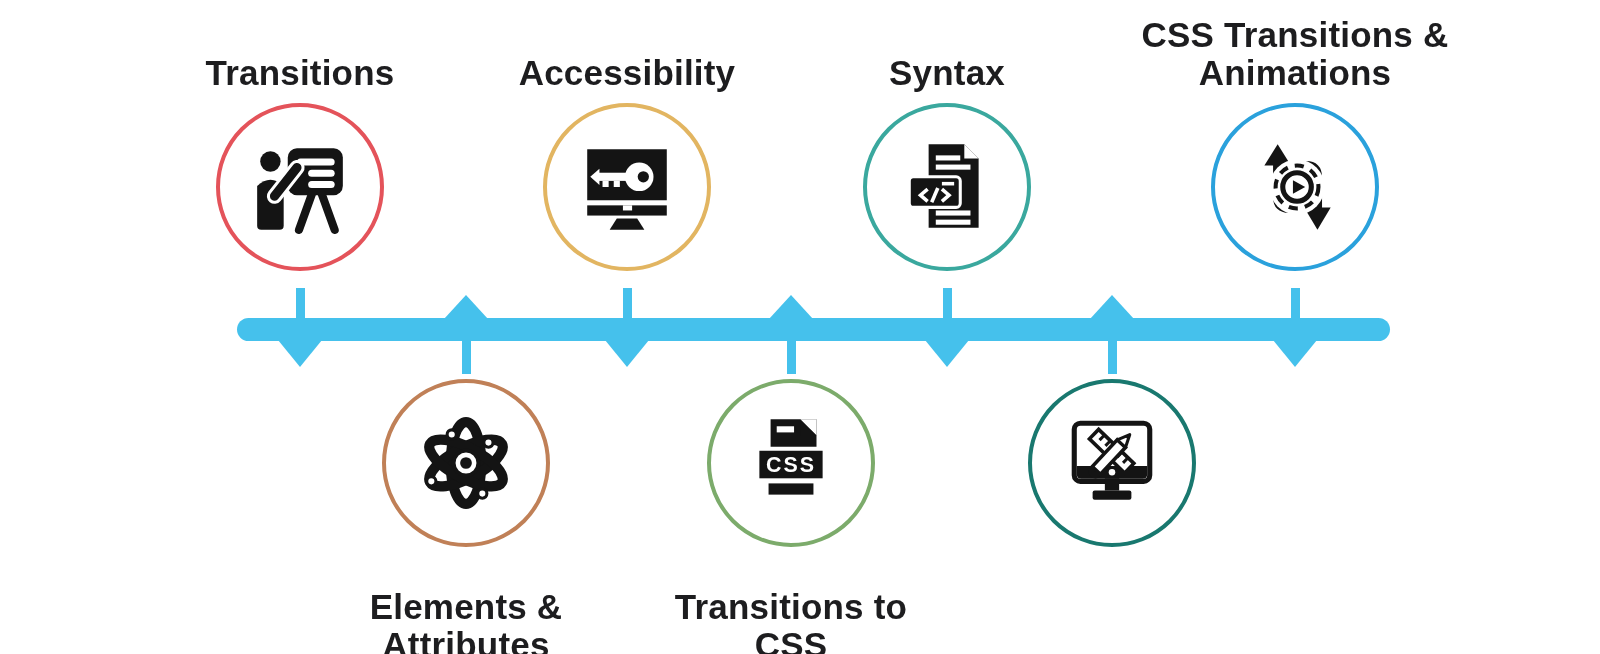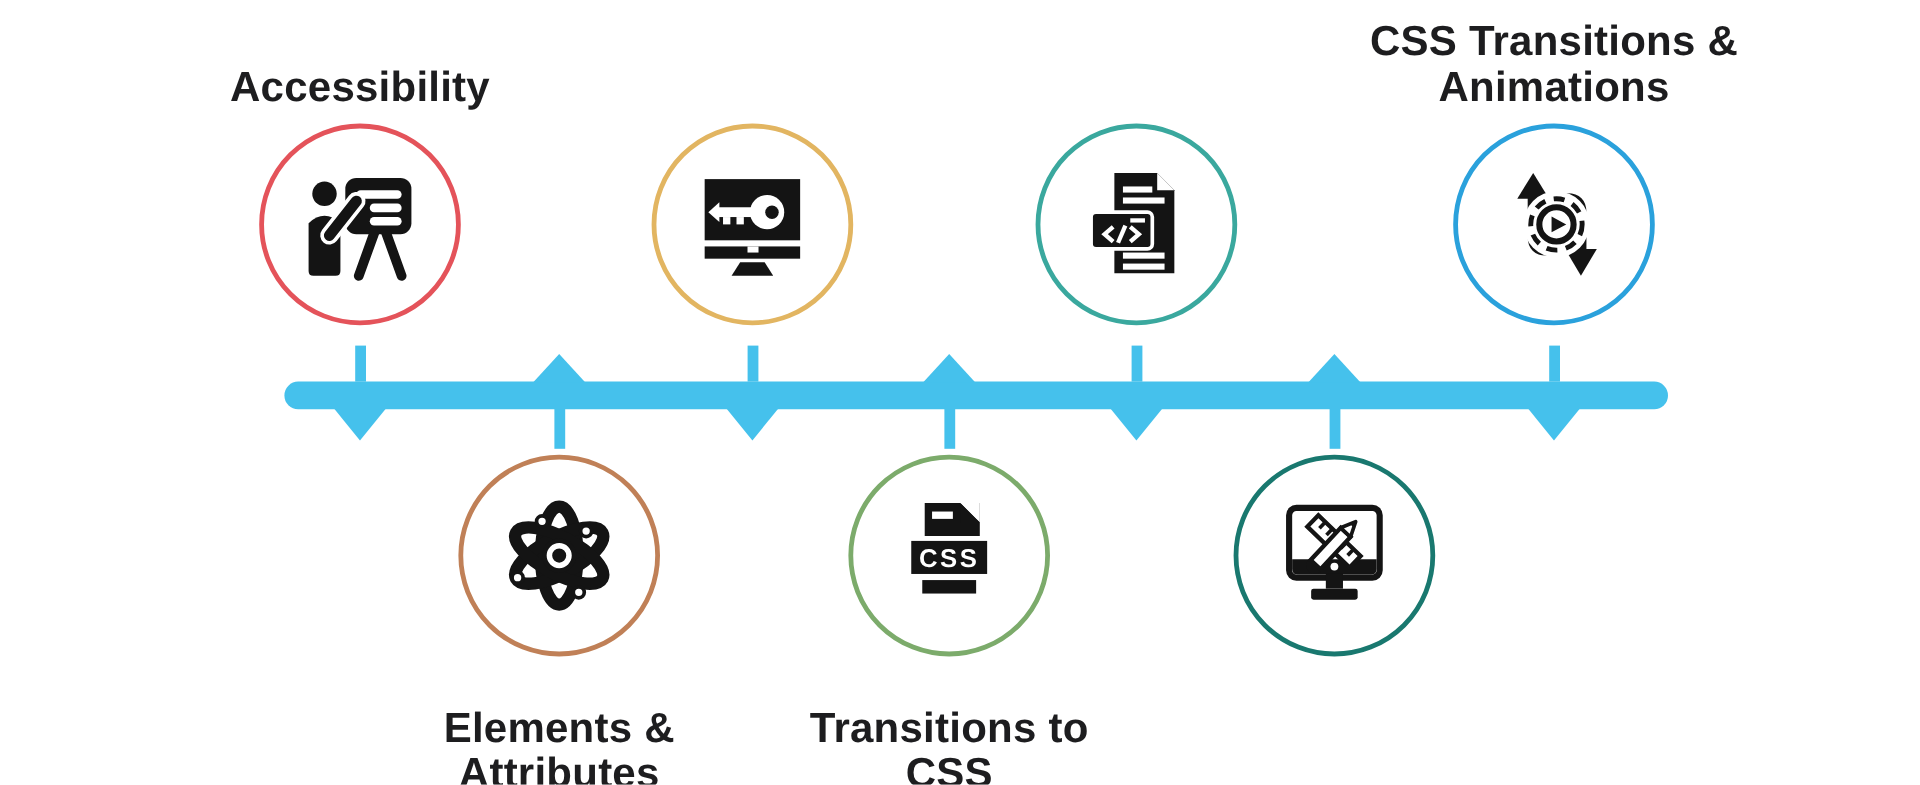--- a/index.html
+++ b/index.html
@@ -81,21 +81,21 @@
   .tri-up   { top: 295px; border-bottom: 24px solid #45C1EC; }
 </style>
 </head>
 <body>
 
 <div class="stage" style="color: rgb(29, 29, 31);">
 
   <div class="bar" style="background-color: rgb(69, 193, 236);"></div>
 
   <div class="col c0">
-    <div class="label label-top">Accessibility</div>
+    <div class="label label-top">Transitions</div>
     <div class="ring ring-top" style="border-color: rgb(228, 83, 90);">
       <svg class="icon" viewBox="0 0 100 100">
         <rect x="38" y="12" width="54" height="46" rx="9" fill="#141414"></rect>
         <path d="M62 56 L49 92" stroke="#141414" stroke-width="8" stroke-linecap="round" fill="none"></path>
         <path d="M71 56 L84 92" stroke="#141414" stroke-width="8" stroke-linecap="round" fill="none"></path>
         <rect x="47" y="22" width="37" height="7" rx="3.5" fill="#ffffff"></rect>
         <rect x="58" y="33" width="26" height="7" rx="3.5" fill="#ffffff"></rect>
         <rect x="58" y="44" width="26" height="7" rx="3.5" fill="#ffffff"></rect>
         <circle cx="21" cy="25" r="10" fill="#141414"></circle>
         <path d="M8 49 Q21 37 34 49 L34 88 Q34 92 30 92 L12 92 Q8 92 8 88 Z" fill="#141414"></path>
@@ -123,20 +123,21 @@
         <circle cx="16" cy="68" r="4.5" fill="#ffffff" stroke="#141414" stroke-width="3"></circle>
         <circle cx="72" cy="30" r="4.5" fill="#ffffff" stroke="#141414" stroke-width="3"></circle>
         <circle cx="66" cy="80" r="4.5" fill="#ffffff" stroke="#141414" stroke-width="3"></circle>
       </svg>
     </div>
     <div class="label label-bottom">Elements &amp;
 Attributes</div>
   </div>
 
   <div class="col c2">
+    <div class="label label-top">Accessibility</div>
     <div class="ring ring-top" style="border-color: rgb(226, 181, 97);">
       <svg class="icon" viewBox="0 0 100 100">
         <rect x="11" y="13" width="78" height="50" fill="#141414"></rect>
         <polygon points="14,40 23,32 23,48" fill="#ffffff"></polygon>
         <rect x="22" y="36" width="32" height="8" fill="#ffffff"></rect>
         <rect x="26" y="44" width="6" height="6" fill="#ffffff"></rect>
         <rect x="37" y="44" width="6" height="6" fill="#ffffff"></rect>
         <circle cx="62" cy="40" r="14" fill="#ffffff"></circle>
         <circle cx="66" cy="40" r="5.5" fill="#141414"></circle>
         <rect x="11" y="68" width="78" height="10" fill="#141414"></rect>
@@ -160,20 +161,21 @@
         <rect x="19" y="38" width="62" height="27" fill="#141414"></rect>
         <text x="50" y="59" text-anchor="middle" font-family="Liberation Sans, sans-serif" font-size="21" font-weight="bold" letter-spacing="2" fill="#ffffff">CSS</text>
         <rect x="28" y="70" width="44" height="11" fill="#141414"></rect>
       </svg>
     </div>
     <div class="label label-bottom">Transitions to
 CSS</div>
   </div>
 
   <div class="col c4">
+    <div class="label label-top">Syntax</div>
     <div class="ring ring-top" style="border-color: rgb(58, 168, 158);">
       <svg class="icon" viewBox="0 0 100 100">
         <path d="M32 8 H67 L81 22 V90 H32 Z" fill="#141414"></path>
         <polygon points="67,8 81,22 67,22" fill="#ffffff"></polygon>
         <rect x="39" y="19" width="24" height="5" fill="#ffffff"></rect>
         <rect x="39" y="28" width="34" height="5" fill="#ffffff"></rect>
         <rect x="39" y="73" width="34" height="5" fill="#ffffff"></rect>
         <rect x="39" y="82" width="34" height="5" fill="#ffffff"></rect>
         <rect x="13" y="40" width="50" height="30" rx="4" fill="#141414" stroke="#ffffff" stroke-width="3"></rect>
         <rect x="45" y="45" width="12" height="3.5" fill="#ffffff"></rect>

